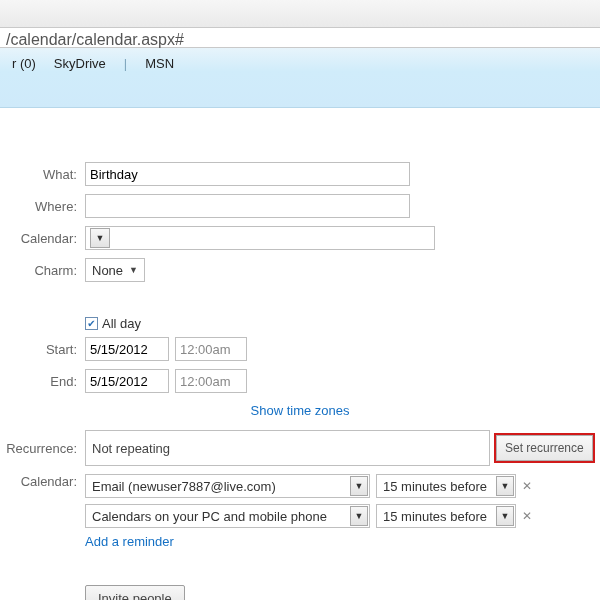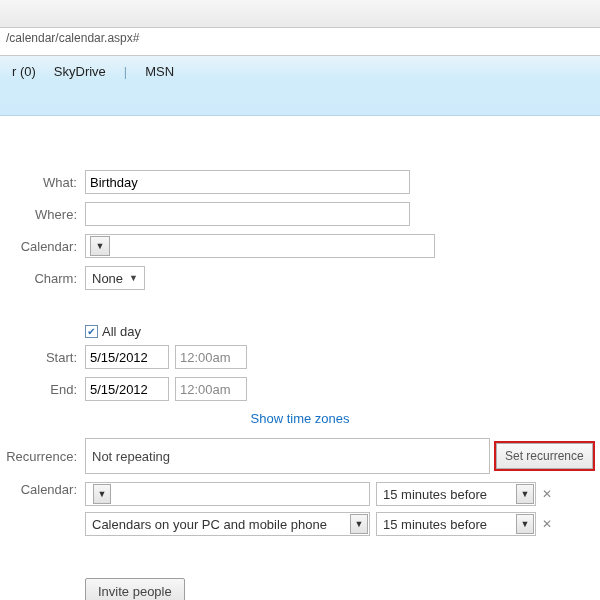--- a/index.html
+++ b/index.html
@@ -12,25 +12,25 @@
     height: 600px;
     overflow: hidden;
   }
   
   .browser-chrome {
     height: 28px;
     background: linear-gradient(#f6f6f6, #eaeaea);
     border-bottom: 1px solid #c9c9c9;
   }
   .addr-bar {
-    height: 28px;
+    height: 20px;
     background: #fff;
     border-bottom: 1px solid #c9c9c9;
     padding: 3px 6px;
-    font-size: 12px;
+    font-size: 16px;
     color: #555;
   }
   
   .top-nav {
     height: 60px;
     background: linear-gradient(to bottom, #e7f4fb 0%, #d0ecfa 40%, #cfeafa 100%);
     border-bottom: 1px solid #b6d7ea;
     display: flex;
     align-items: flex-start;
     padding: 8px 12px;
@@ -143,21 +143,21 @@
     background:#fff;
   }
   .reminder-select .arrow-btn {
     width: 18px; height: 20px;
     border: 1px solid #a8a8a8;
     background: linear-gradient(#f7f7f7,#e3e3e3);
     display:flex;align-items:center;justify-content:center;font-size:9px;
     margin:1px;
   }
   .r-target { width: 285px; }
-  .r-timing { width: 160px; }
+  .r-timing { width: 140px; }
   .remove-x { color:#888; font-size: 12px; cursor:pointer; }
   .add-reminder { margin-left: 85px; margin-top:2px; }
   .invite-btn {
     margin-left: 85px;
     margin-top: 28px;
     border: 1px solid #9e9e9e;
     background: linear-gradient(#f7f7f7,#e4e4e4);
     padding: 5px 12px;
     font-size: 13px;
     color: #444;
@@ -237,37 +237,41 @@
       <span>Not repeating</span>
     </div>
     <span class="set-recur-btn red-box">Set recurrence</span>
   </div>
 
   <div class="row" style="align-items:flex-start;">
     <div class="label">Calendar:</div>
     <div style="flex:0 0 auto;">
       <div class="reminder-row" style="margin-left:0;">
         <div class="reminder-select r-target">
+          <span>Email (newuser7887@live.com)</span>
           <span class="arrow-btn">▼</span>
         </div>
         <div class="reminder-select r-timing">
           <span>15 minutes before</span>
           <span class="arrow-btn">▼</span>
         </div>
         <span class="remove-x">✕</span>
       </div>
       <div class="reminder-row" style="margin-left:0;">
         <div class="reminder-select r-target">
           <span>Calendars on your PC and mobile phone</span>
           <span class="arrow-btn">▼</span>
         </div>
         <div class="reminder-select r-timing">
           <span>15 minutes before</span>
           <span class="arrow-btn">▼</span>
         </div>
         <span class="remove-x">✕</span>
       </div>
+      <div class="add-reminder" style="margin-left:0;">
+        <span class="link">Add a reminder</span>
+      </div>
     </div>
   </div>
 
   <div class="invite-btn">Invite people</div>
 
 </div>
 
 </body></html>

